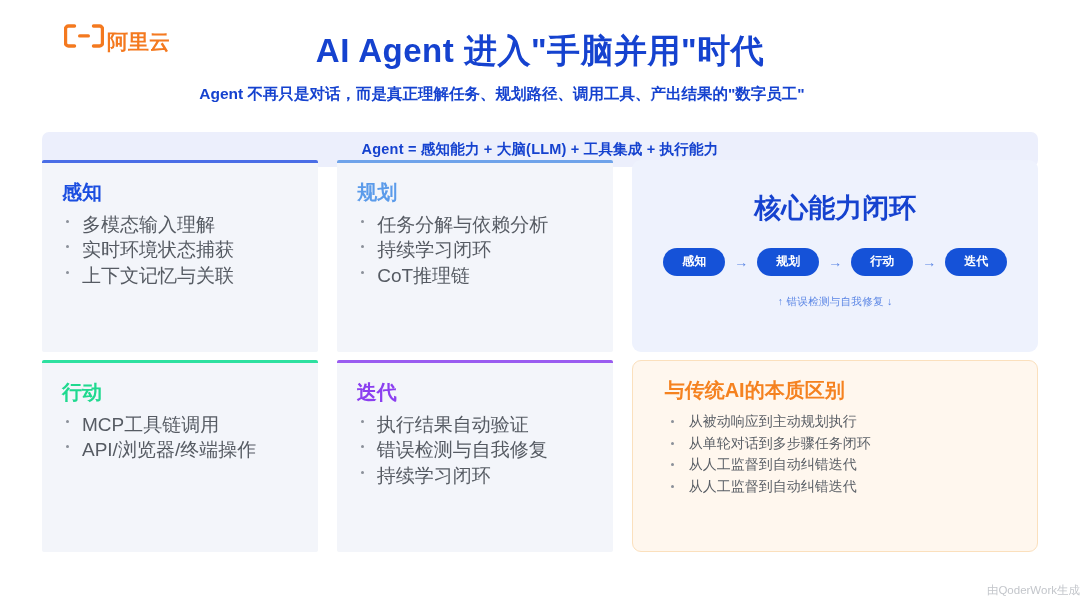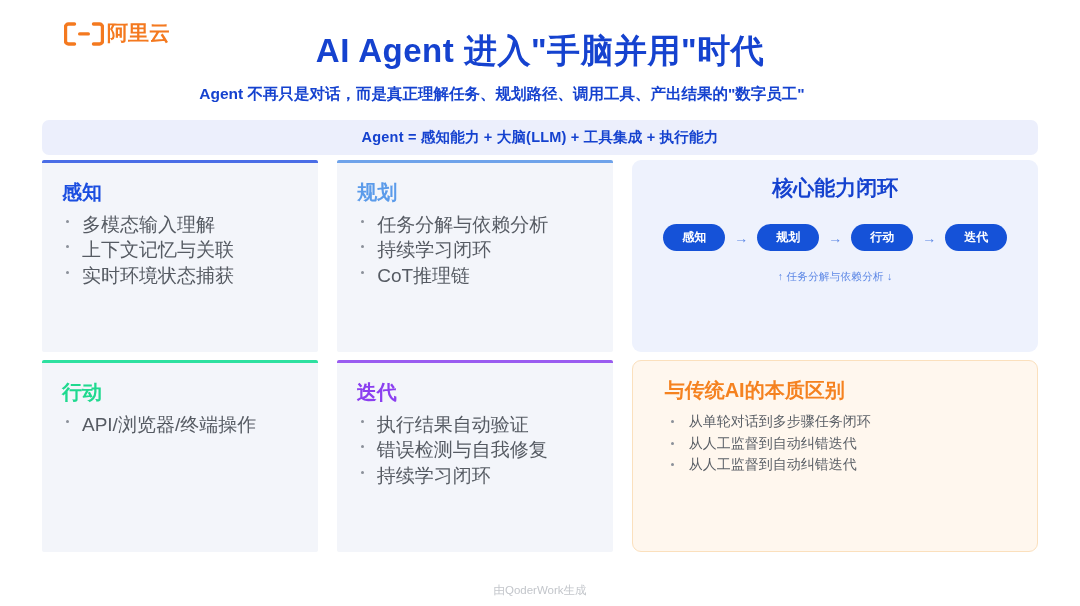--- a/index.html
+++ b/index.html
@@ -15,21 +15,21 @@
     position: relative;
     -webkit-font-smoothing: antialiased;
   }
 
   
   .logo {
     position: absolute;
     left: 22px;
     top: 22px;
     display: flex;
-    align-items: flex-start;
+    align-items: flex-end;
     height: 30px;
     padding-left: 42px;
   }
   .logo-mark {
     display: block;
   }
   .logo-text {
     font-size: 21px;
     font-weight: 700;
     color: #F4791F;
@@ -60,21 +60,21 @@
     font-size: 15.5px;
     font-weight: 700;
     color: #1542cf;
     line-height: 1.3;
   }
 
   
   .banner {
     position: absolute;
     left: 42px;
-    top: 120px;
+    top: 132px;
     width: 996px;
     height: 35px;
     background: #eceffc;
     border-radius: 7px;
     display: flex;
     align-items: center;
     justify-content: center;
   }
   .banner-text {
     font-size: 14.5px;
@@ -152,24 +152,25 @@
     height: 192px;
     box-sizing: border-box;
     border-radius: 9px;
   }
   .panel-loop {
     background: #eef2fd;
     padding-top: 15px;
   }
   .panel-loop .panel-title {
     text-align: center;
-    font-size: 21px;
+    font-size: 27px;
     font-weight: 700;
     color: #1542cf;
     line-height: 1.2;
+    margin-top: 17px;
   }
 
   .flow {
     margin-top: 24px;
     display: flex;
     align-items: center;
     justify-content: center;
     gap: 9px;
   }
   .pill {
@@ -218,21 +219,21 @@
     top: 9px;
     background: #8b9099;
   }
 
   
   .footer {
     position: absolute;
     left: 0;
     bottom: 8px;
     width: 1080px;
-    text-align: center;
+    text-align: right;
     font-size: 11.5px;
     color: #c3c6cb;
   }
 </style>
 </head>
 <body>
 
 <div class="logo">
   <span class="logo-mark">
     <svg width="40" height="24" viewBox="0 0 40 24" aria-hidden="true">
@@ -252,22 +253,22 @@
 </div>
 
 <div class="grid">
 
   <div class="row">
 
     <div class="card accent-blue">
       <div class="card-title t-blue">感知</div>
       <ul class="bullets">
         <li>多模态输入理解</li>
+        <li>实时环境状态捕获</li>
         <li>上下文记忆与关联</li>
-        <li>实时环境状态捕获</li>
       </ul>
     </div>
 
     <div class="card accent-lblue">
       <div class="card-title t-lblue">规划</div>
       <ul class="bullets">
         <li>任务分解与依赖分析</li>
         <li>持续学习闭环</li>
         <li>CoT推理链</li>
       </ul>
@@ -277,46 +278,48 @@
       <div class="panel-title">核心能力闭环</div>
       <div class="flow">
         <span class="pill">感知</span>
         <span class="arrow">→</span>
         <span class="pill">规划</span>
         <span class="arrow">→</span>
         <span class="pill">行动</span>
         <span class="arrow">→</span>
         <span class="pill">迭代</span>
       </div>
-      <div class="loop-caption">↑ 任务分解与依赖分析 ↓</div>
+      <div class="loop-caption">↑ 错误检测与自我修复 ↓</div>
     </div>
 
   </div>
 
   <div class="row">
 
     <div class="card accent-green">
       <div class="card-title t-green">行动</div>
       <ul class="bullets">
+        <li>MCP工具链调用</li>
         <li>API/浏览器/终端操作</li>
       </ul>
     </div>
 
     <div class="card accent-purple">
       <div class="card-title t-purple">迭代</div>
       <ul class="bullets">
         <li>执行结果自动验证</li>
         <li>错误检测与自我修复</li>
         <li>持续学习闭环</li>
       </ul>
     </div>
 
     <div class="panel panel-diff">
       <div class="panel-title">与传统AI的本质区别</div>
       <ul class="bullets">
+        <li>从被动响应到主动规划执行</li>
         <li>从单轮对话到多步骤任务闭环</li>
         <li>从人工监督到自动纠错迭代</li>
         <li>从人工监督到自动纠错迭代</li>
       </ul>
     </div>
 
   </div>
 
 </div>
 

